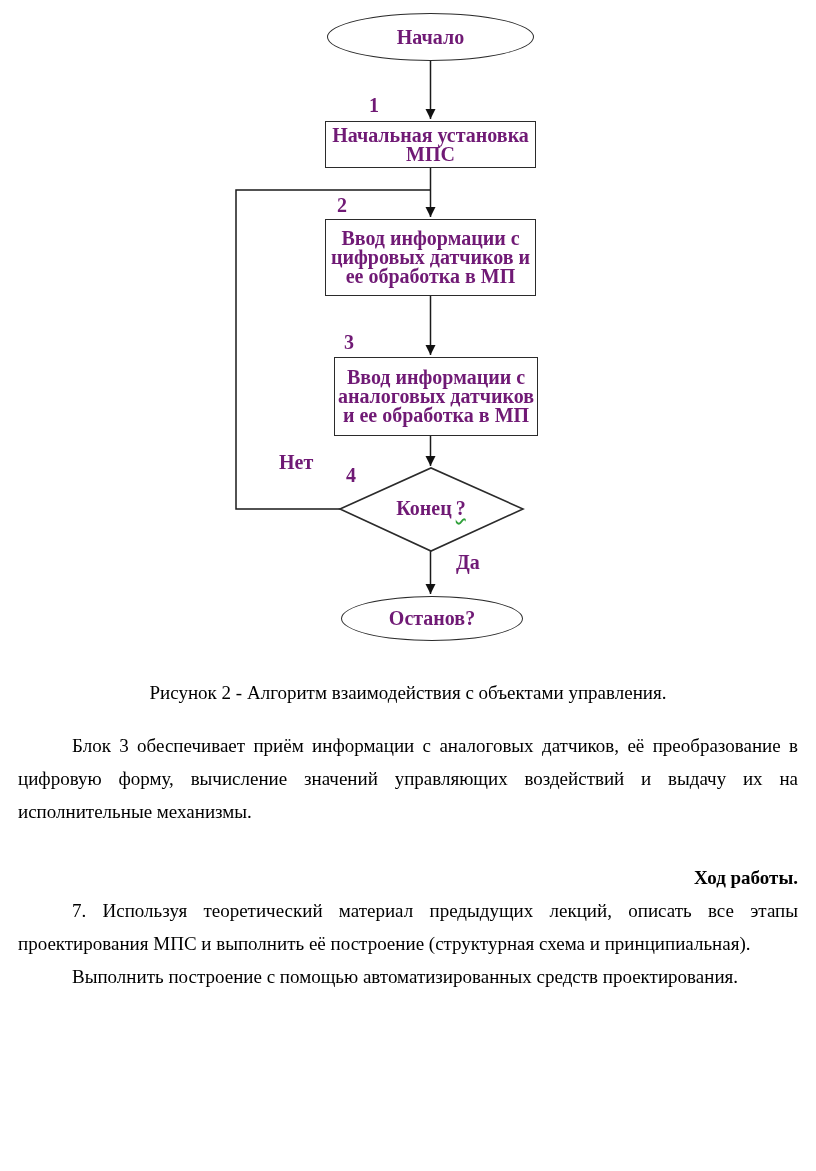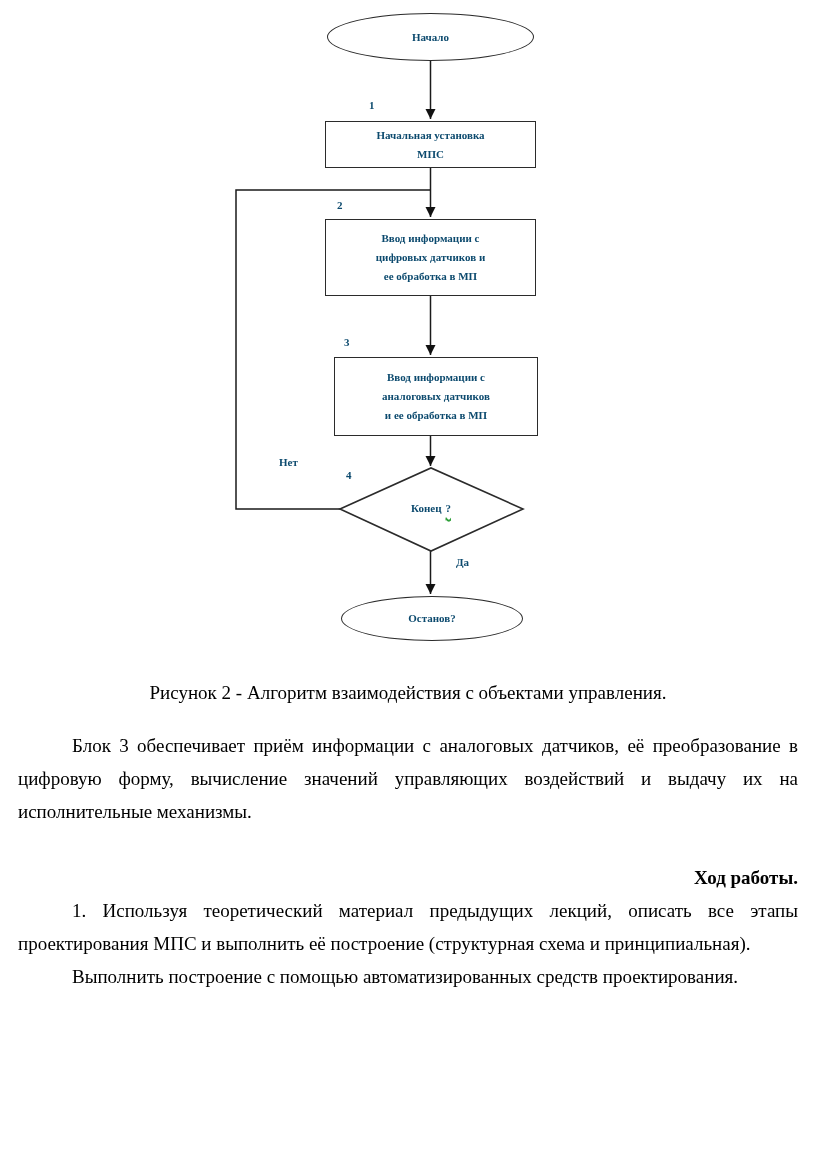--- a/index.html
+++ b/index.html
@@ -12,23 +12,23 @@
     font-family: "Liberation Serif", serif;
     color: #000;
     overflow: hidden;
   }
 
   
   .flowchart {
     position: relative;
     width: 816px;
     height: 672px;
-    font-size: 11px;
+    font-size: 20px;
     font-weight: bold;
-    color: #0c4a6e;
+    color: #701a75;
   }
   .fc-svg { position: absolute; left: 0; top: 0; }
   .shape {
     position: absolute;
     display: flex;
     align-items: center;
     justify-content: center;
     text-align: center;
     background: #fff;
     border: 1.6px solid #2b2b2b;
@@ -127,20 +127,20 @@
   </div>
 
   <div class="text-block">
 
     <p class="caption">Рисунок 2 - Алгоритм взаимодействия с объектами управления.</p>
 
     <p class="para para-first">Блок 3 обеспечивает приём информации с аналоговых датчиков, её преобразование в цифровую форму, вычисление значений управляющих воздействий и выдачу их на исполнительные механизмы.</p>
 
     <p class="heading">Ход работы.</p>
 
-    <p class="para">1. Используя теоретический материал предыдущих лекций, описать все этапы проектирования МПС и выполнить её построение (структурная схема и принципиальная).</p>
+    <p class="para">7. Используя теоретический материал предыдущих лекций, описать все этапы проектирования МПС и выполнить её построение (структурная схема и принципиальная).</p>
 
 
     <p class="para">Выполнить построение с помощью автоматизированных средств проектирования.</p>
 
   </div>
 
 </div>
 
 </body></html>

